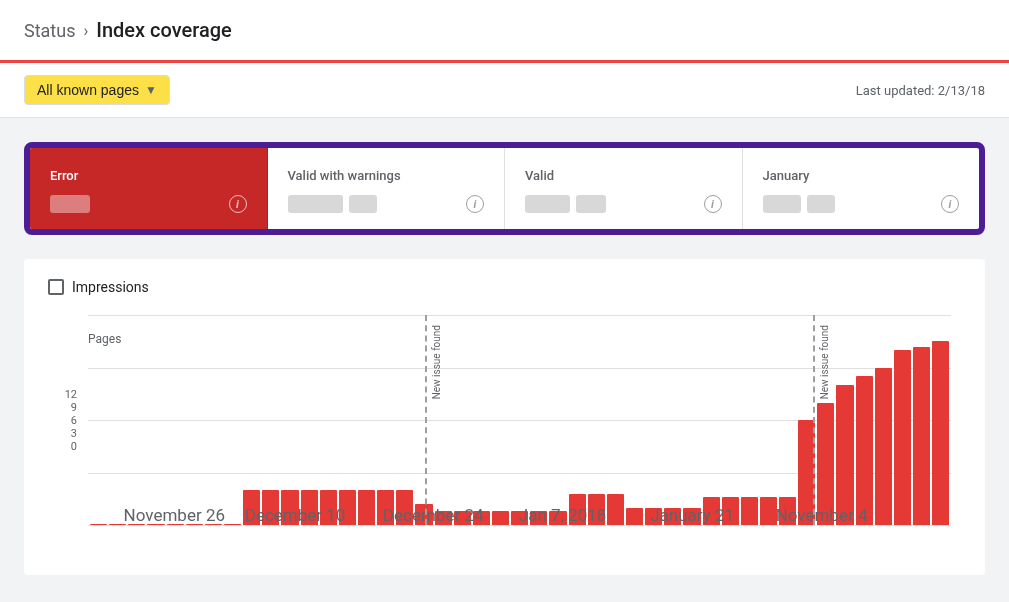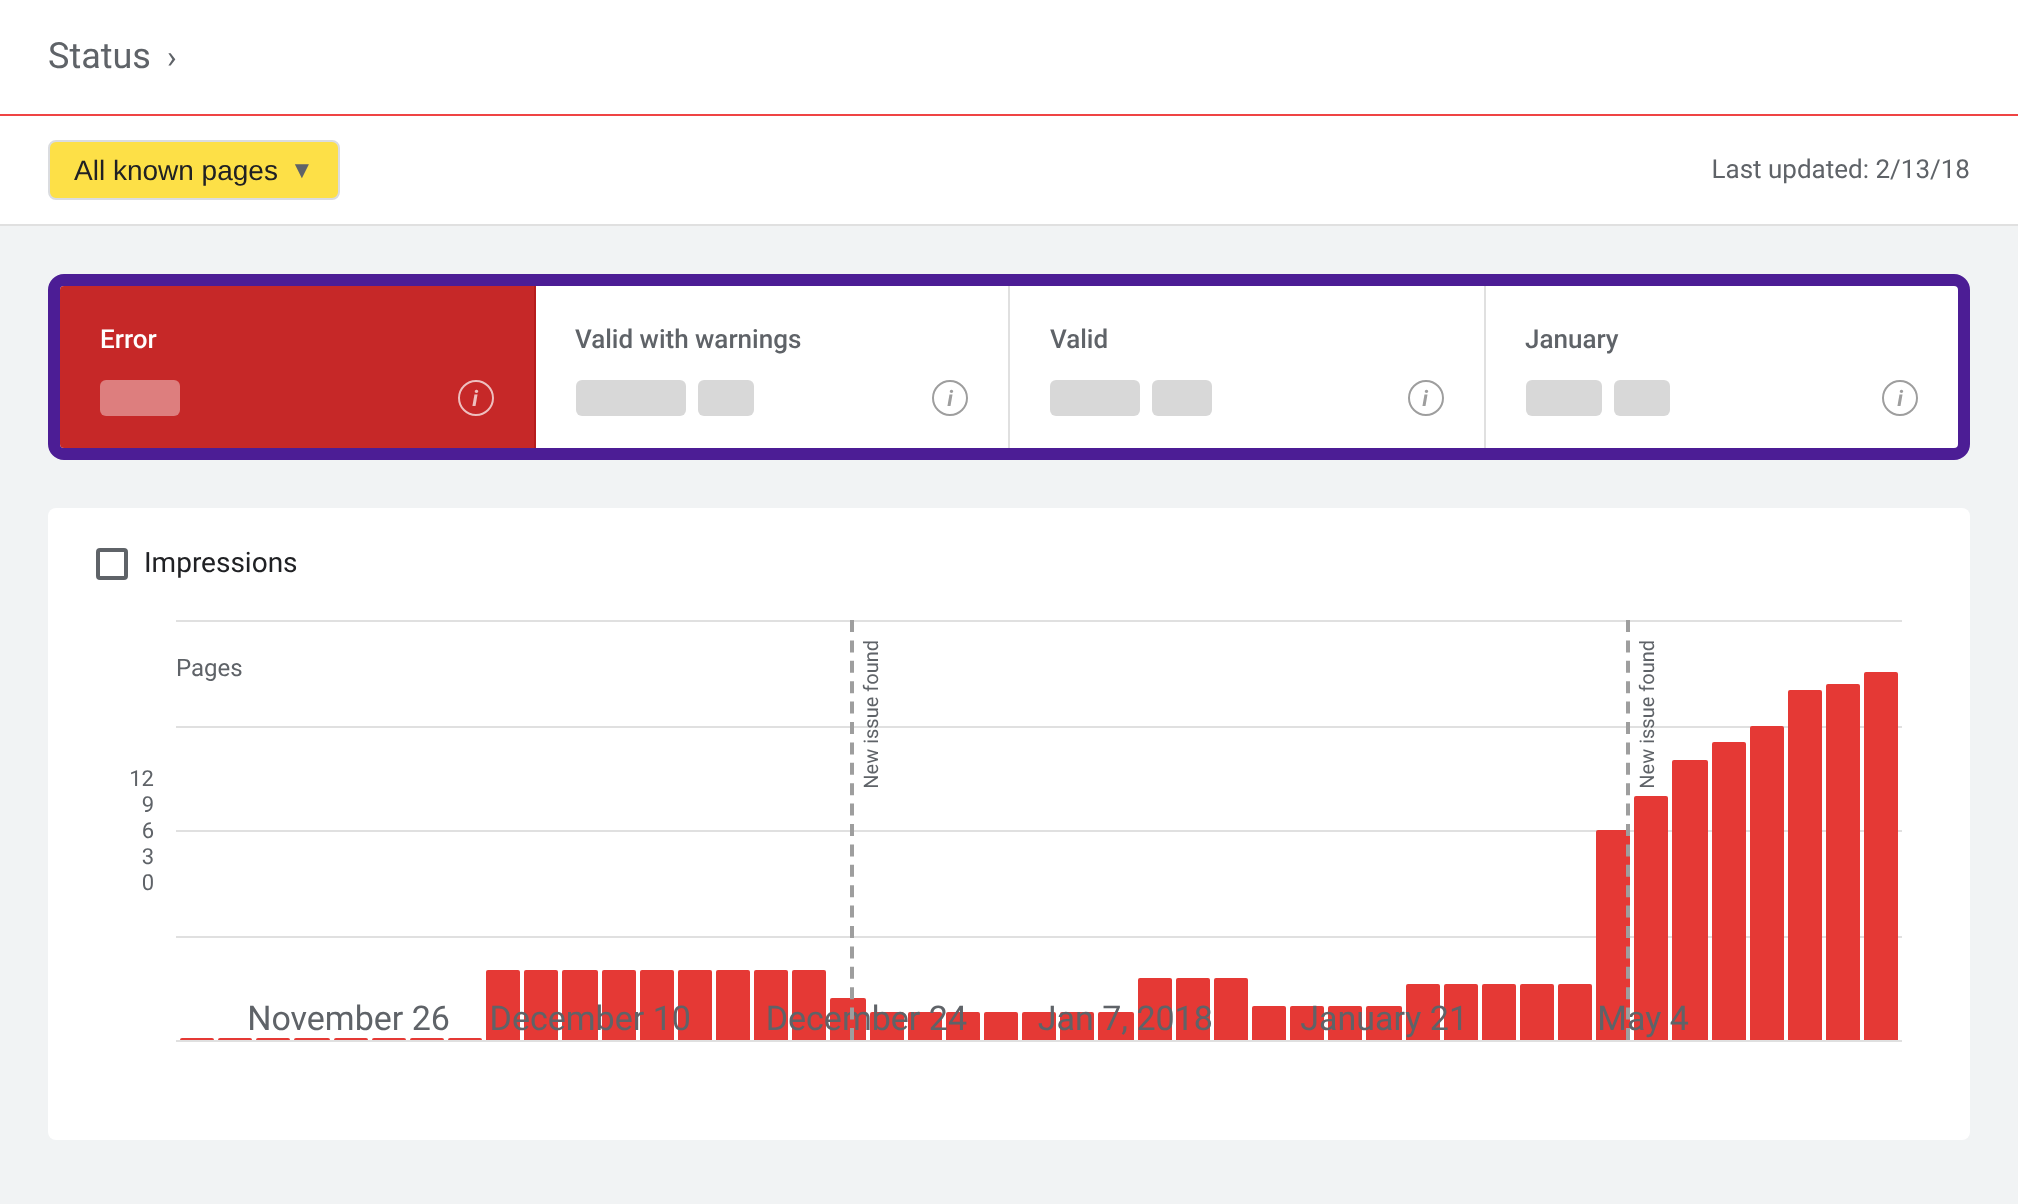--- a/index.html
+++ b/index.html
@@ -5,21 +5,21 @@
     * { box-sizing: border-box; margin: 0; padding: 0; }
     body {
       font-family: 'Google Sans', Roboto, Arial, sans-serif;
       background: #f1f3f4;
       color: #202124;
       font-size: 14px;
     }
     .header {
       background: #fff;
       padding: 18px 24px;
-      border-bottom: 1px solid #ef4444;
+      border-bottom: 3px solid #ef4444;
       display: flex;
       align-items: center;
       gap: 8px;
     }
     .header-status {
       color: #5f6368;
       font-size: 18px;
       font-weight: 400;
     }
     .header-chevron {
@@ -259,20 +259,21 @@
       color: #5f6368;
       margin-top: 17px;
     }
   </style>
 </head>
 <body>
 
 <div class="header">
   <span class="header-status">Status</span>
   <span class="header-chevron">›</span>
+  <span class="header-title">Index coverage</span>
 </div>
 
 <div class="toolbar">
   <button class="filter-btn">
     <span>All known pages</span>
     <span class="chevron">▼</span>
   </button>
   <span class="last-updated">Last updated: 2/13/18</span>
 </div>
 
@@ -404,19 +405,19 @@
             <div class="bar" style="height: 85%;"></div>
             <div class="bar" style="height: 87.5%;"></div>
           </div>
 
         <div class="x-axis-labels">
           <span class="x-label" style="left:10%">November 26</span>
           <span class="x-label" style="left:24%">December 10</span>
           <span class="x-label" style="left:40%">December 24</span>
           <span class="x-label" style="left:55%">Jan 7, 2018</span>
           <span class="x-label" style="left:70%">January 21</span>
-          <span class="x-label" style="left:85%">May 4</span>
+          <span class="x-label" style="left:85%">November 4</span>
         </div>
       </div>
     </div>
   </div>
 
 </div>
 
 </body></html>

